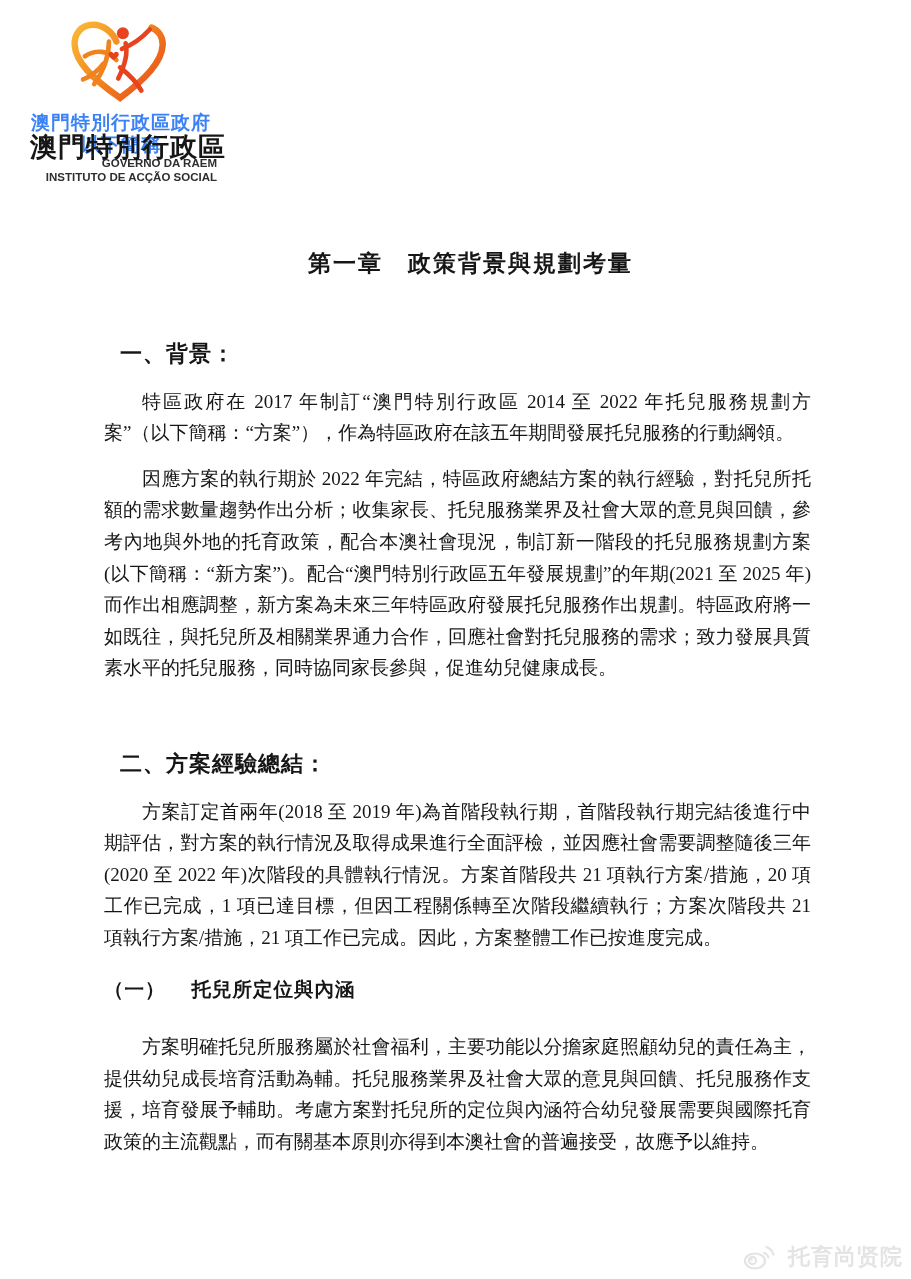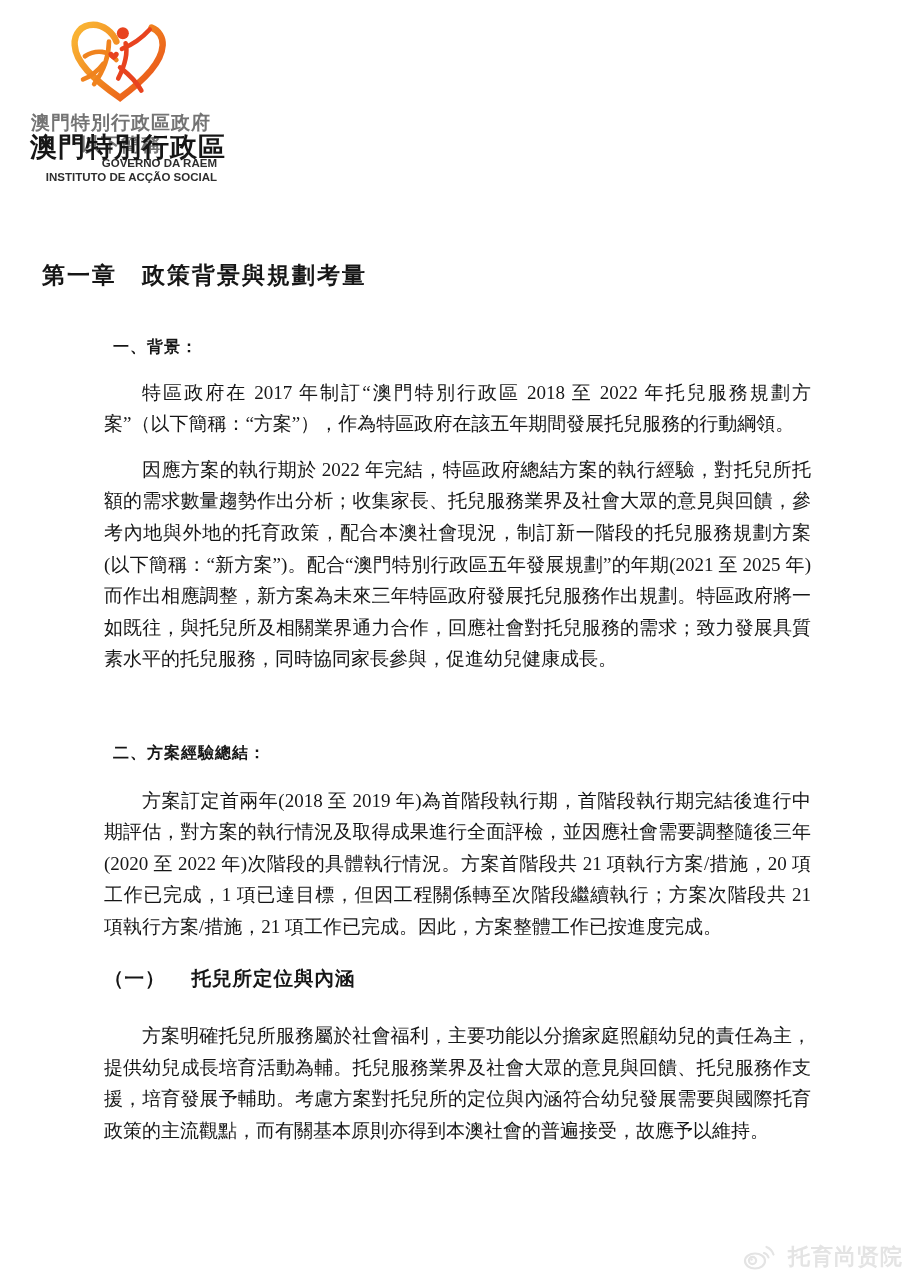--- a/index.html
+++ b/index.html
@@ -11,43 +11,43 @@
     font-family:"Liberation Serif","DejaVu Serif",serif;
     overflow:hidden;
   }
   
   .org-block{
     position:absolute;left:25px;top:10px;width:192px;
     text-align:center;
     font-family:"Liberation Sans","DejaVu Sans",sans-serif;
   }
   .org-logo{display:block;margin:0 auto 2px auto;}
-  .org-zh{font-weight:bold;font-size:19px;line-height:22px;color:#737373;letter-spacing:1px;}
+  .org-zh{font-weight:bold;font-size:19px;line-height:22px;color:#3b82f6;letter-spacing:1px;}
   .org-pt{font-weight:bold;font-size:11.5px;line-height:14px;color:#2e2e2e;text-align:right;}
   
   .doc-title{
     position:absolute;top:126px;left:30px;right:0;
     text-align:left;font-weight:bold;
   }
   .title-line{font-size:27px;line-height:42px;letter-spacing:1px;}
   
   .chapter{
     position:absolute;top:248px;left:30px;right:0;
-    margin:12px;text-align:left;
+    margin:0;text-align:center;
     font-size:23px;font-weight:bold;letter-spacing:2px;
   }
   
   .body{
     position:absolute;top:322px;left:104px;width:707px;
     font-size:19px;line-height:31.6px;
     text-align:justify;
   }
-  .body h3{font-size:16px;font-weight:bold;margin:9px;letter-spacing:1px;}
+  .body h3{font-size:22px;font-weight:bold;margin:16px;letter-spacing:1px;}
   .body p{margin:14px 0 0 0;text-indent:2em;}
-  .sec-gap{margin-top:64px !important;font-family:Liberation Mono, monospace;}
+  .sec-gap{margin-top:64px !important;}
   .subheading{margin-top:20px;font-size:19.5px;font-weight:bold;letter-spacing:1px;}
   .sub-num{display:inline-block;margin-right:26px;}
   
   .watermark{
     position:absolute;right:8px;bottom:7px;
     display:flex;align-items:center;gap:11px;
     color:#e4e4e4;
     font-family:"Liberation Sans","DejaVu Sans",sans-serif;
     font-size:22px;font-weight:bold;letter-spacing:1px;
     user-select:none;
@@ -92,21 +92,21 @@
 
   <div class="doc-title">
     <div class="title-line">澳門特別行政區</div>
   </div>
 
   <h2 class="chapter">第一章　政策背景與規劃考量</h2>
 
   <main class="body">
 
     <h3>一、背景：</h3>
-    <p>特區政府在 2017 年制訂“澳門特別行政區 2018 至 2022 年托兒服務規劃方案”（以下簡稱：“方案”），作為特區政府在該五年期間發展托兒服務的行動綱領。</p>
+    <p>特區政府在 2017 年制訂“澳門特別行政區 2014 至 2022 年托兒服務規劃方案”（以下簡稱：“方案”），作為特區政府在該五年期間發展托兒服務的行動綱領。</p>
     <p>因應方案的執行期於 2022 年完結，特區政府總結方案的執行經驗，對托兒所托額的需求數量趨勢作出分析；收集家長、托兒服務業界及社會大眾的意見與回饋，參考內地與外地的托育政策，配合本澳社會現況，制訂新一階段的托兒服務規劃方案(以下簡稱：“新方案”)。配合“澳門特別行政區五年發展規劃”的年期(2021 至 2025 年)而作出相應調整，新方案為未來三年特區政府發展托兒服務作出規劃。特區政府將一如既往，與托兒所及相關業界通力合作，回應社會對托兒服務的需求；致力發展具質素水平的托兒服務，同時協同家長參與，促進幼兒健康成長。</p>
 
     <h3 class="sec-gap">二、方案經驗總結：</h3>
     <p>方案訂定首兩年(2018 至 2019 年)為首階段執行期，首階段執行期完結後進行中期評估，對方案的執行情況及取得成果進行全面評檢，並因應社會需要調整隨後三年(2020 至 2022 年)次階段的具體執行情況。方案首階段共 21 項執行方案/措施，20 項工作已完成，1 項已達目標，但因工程關係轉至次階段繼續執行；方案次階段共 21 項執行方案/措施，21 項工作已完成。因此，方案整體工作已按進度完成。</p>
 
     <h4 class="subheading">
       <span class="sub-num">（一）</span><span>托兒所定位與內涵</span>
     </h4>
     <p>方案明確托兒所服務屬於社會福利，主要功能以分擔家庭照顧幼兒的責任為主，提供幼兒成長培育活動為輔。托兒服務業界及社會大眾的意見與回饋、托兒服務作支援，培育發展予輔助。考慮方案對托兒所的定位與內涵符合幼兒發展需要與國際托育政策的主流觀點，而有關基本原則亦得到本澳社會的普遍接受，故應予以維持。</p>
 

